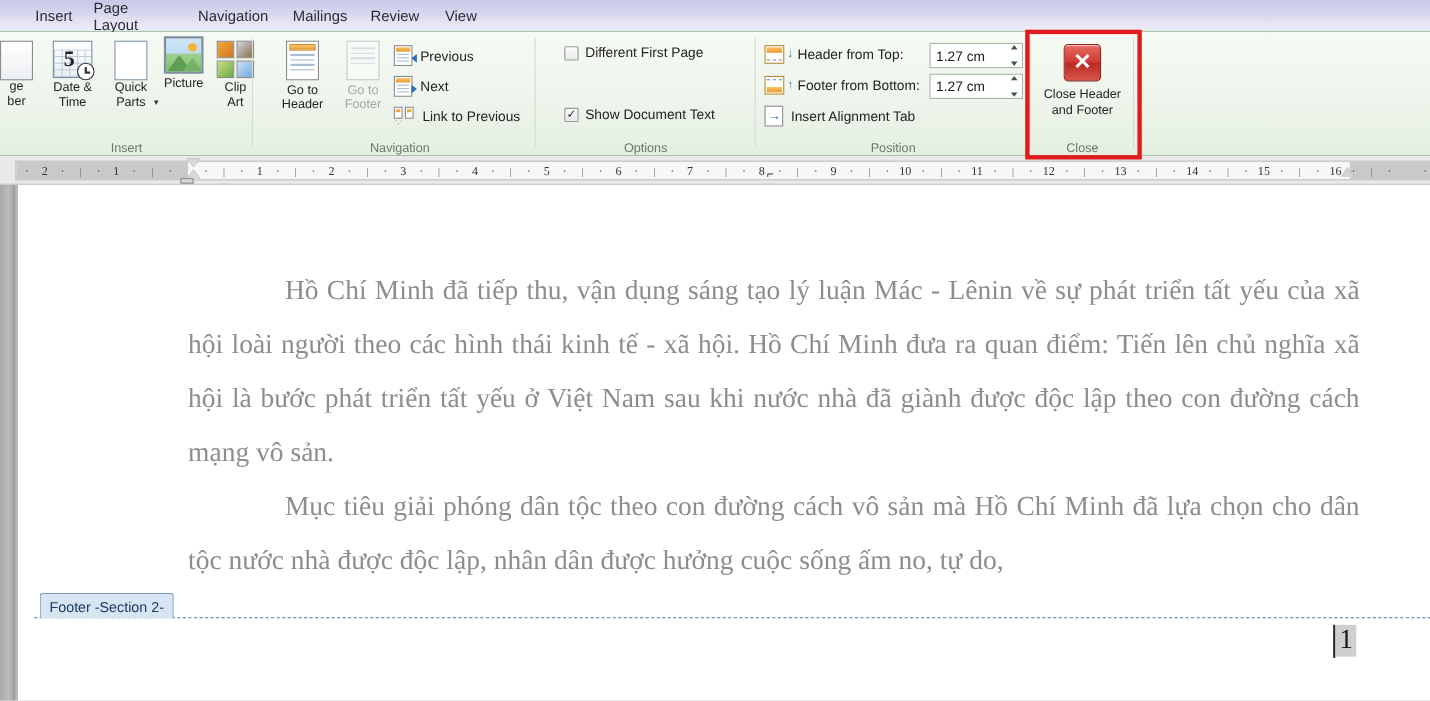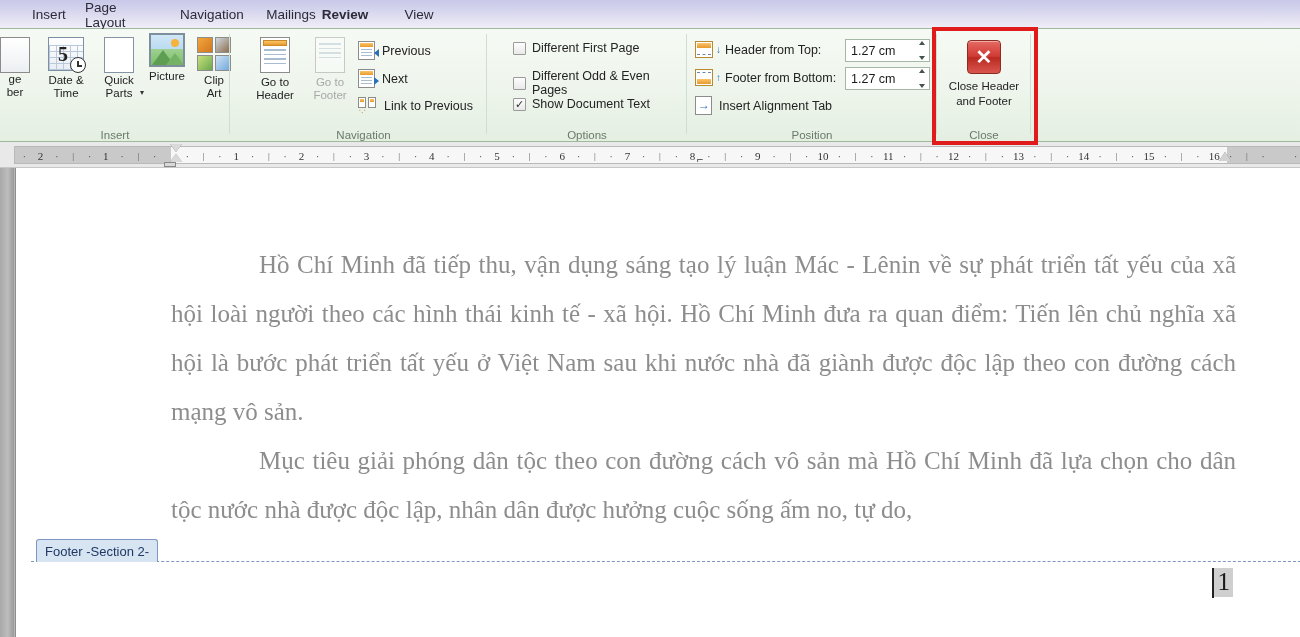--- a/index.html
+++ b/index.html
@@ -375,21 +375,21 @@
       </div>
     <div class="tab" style="left:76px;width:92px;">
         <span>Page Layout</span>
       </div>
     <div class="tab" style="left:168px;width:88px;">
         <span>Navigation</span>
       </div>
     <div class="tab" style="left:256px;width:70px;">
         <span>Mailings</span>
       </div>
-    <div class="tab" style="left:312px;width:66px;font-weight:bold;">
+    <div class="tab" style="left:326px;width:66px;">
         <span>Review</span>
       </div>
     <div class="tab" style="left:392px;width:54px;justify-content:center;">
         <span>View</span>
       </div>
   </div>
 
   <div class="ribbon">
 
     <div class="group" style="left:0;width:230px;">
@@ -499,24 +499,20 @@
 
       <div class="group-label" style="left:0;width:247px;">Navigation</div>
       <div class="group-sep" style="left:246px;"></div>
     </div>
 
     <div class="group" style="left:487px;width:200px;">
 
       <div class="chkrow" style="left:26px;top:12px;">
         <span class="chkbox"></span>
         <span>Different First Page</span>
-      </div>
-      <div class="chkrow" style="left:26px;top:40px;">
-        <span class="chkbox"></span>
-        <span>Different Odd &amp; Even Pages</span>
       </div>
       <div class="chkrow" style="left:26px;top:68px;">
         <span class="chkbox">✓</span>
         <span>Show Document Text</span>
       </div>
 
       <div class="group-label" style="left:0;width:200px;">Options</div>
       <div class="group-sep" style="left:199px;"></div>
     </div>
 

